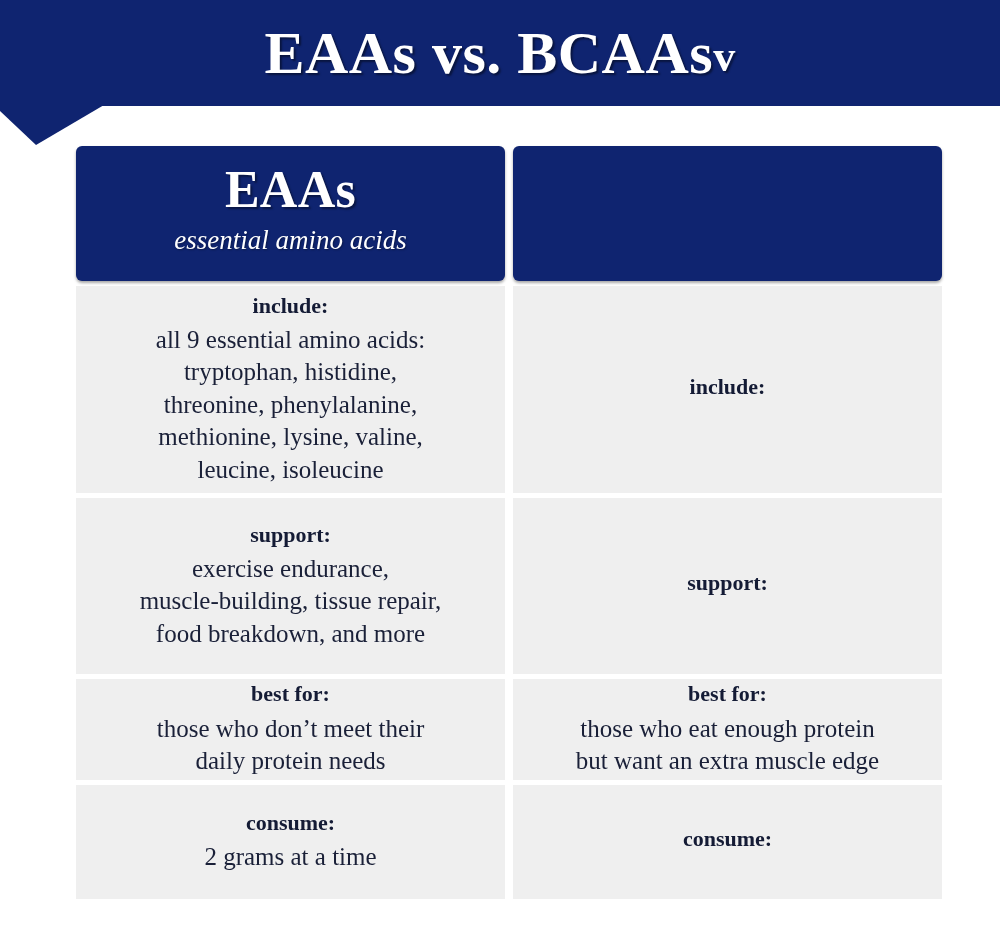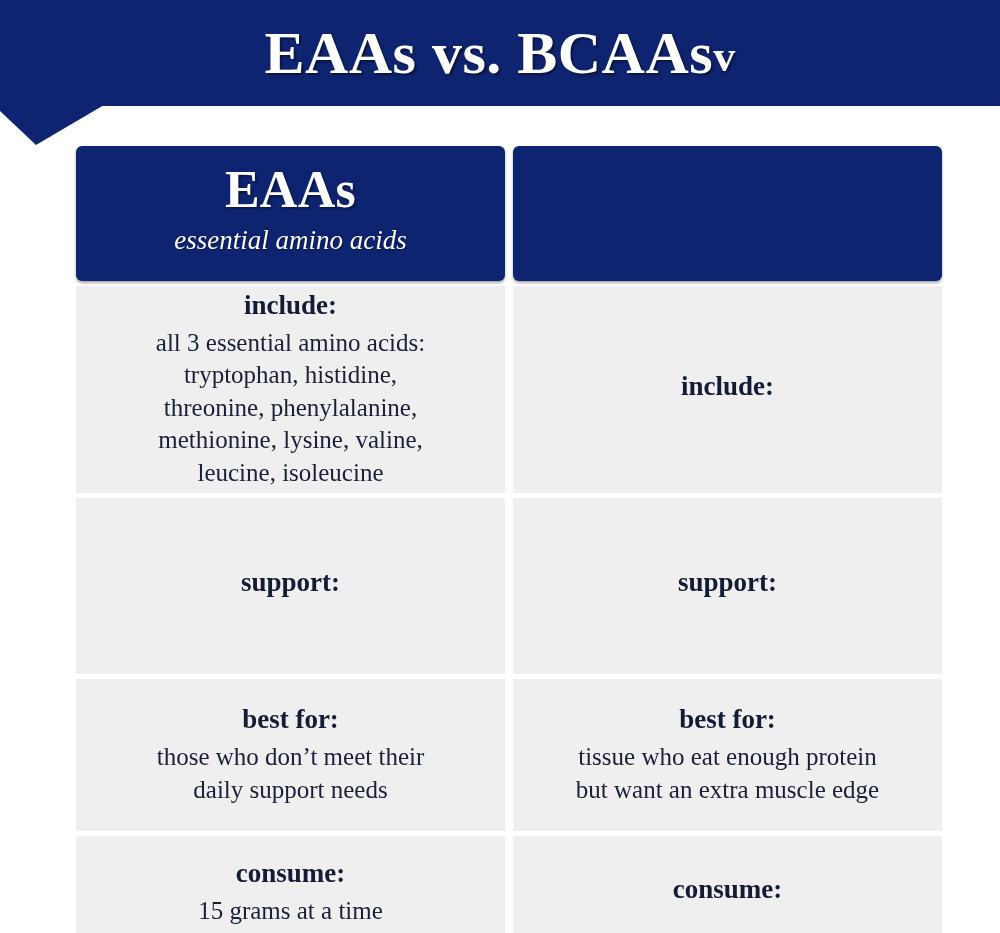--- a/index.html
+++ b/index.html
@@ -108,25 +108,25 @@
     display: flex;
     flex-direction: column;
     align-items: center;
     justify-content: center;
     text-align: center;
     padding: 12px 16px;
     color: #141b35;
   }
   .cell.row-include { height: 207px; }
   .cell.row-support { height: 176px; }
-  .cell.row-bestfor { height: 152px; }
+  .cell.row-bestfor { height: 101px; }
   .cell.row-consume { height: 114px; }
 
   .cell .cell-label {
-    font-size: 27px;
+    font-size: 22px;
     font-weight: bold;
     line-height: 1.15;
     margin-bottom: 6px;
     color: #141b35;
   }
   .cell .cell-body {
     font-size: 25px;
     line-height: 1.3;
     color: #1a2038;
     white-space: pre-line;
@@ -146,49 +146,52 @@
 
   <div class="col-header">
     <div class="col-title">EAAs</div>
     <div class="col-sub">essential amino acids</div>
   </div>
   <div class="col-header">
   </div>
 
   <div class="cell row-include">
     <div class="cell-label">include:</div>
-    <div class="cell-body">all 3 essential amino acids:
+    <div class="cell-body">all 9 essential amino acids:
 tryptophan, histidine,
 threonine, phenylalanine,
 methionine, lysine, valine,
 leucine, isoleucine</div>
   </div>
   <div class="cell row-include">
     <div class="cell-label">include:</div>
   </div>
 
   <div class="cell row-support">
     <div class="cell-label">support:</div>
+    <div class="cell-body">exercise endurance,
+muscle-building, tissue repair,
+food breakdown, and more</div>
   </div>
   <div class="cell row-support">
     <div class="cell-label">support:</div>
   </div>
 
   <div class="cell row-bestfor">
     <div class="cell-label">best for:</div>
     <div class="cell-body">those who don’t meet their
-daily support needs</div>
+daily protein needs</div>
   </div>
   <div class="cell row-bestfor">
     <div class="cell-label">best for:</div>
-    <div class="cell-body">tissue who eat enough protein
+    <div class="cell-body">those who eat enough protein
 but want an extra muscle edge</div>
   </div>
 
   <div class="cell row-consume">
     <div class="cell-label">consume:</div>
-    <div class="cell-body">15 grams at a time</div>
+    <div class="cell-body">2 grams at a time</div>
   </div>
   <div class="cell row-consume">
     <div class="cell-label">consume:</div>
   </div>
 
 </div>
 
 </body></html>

